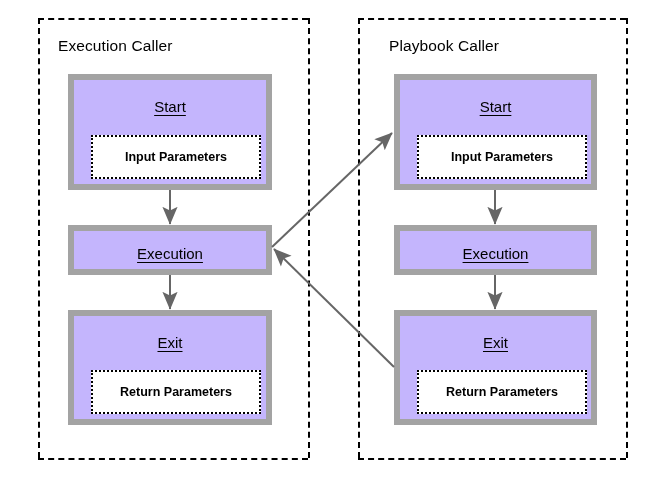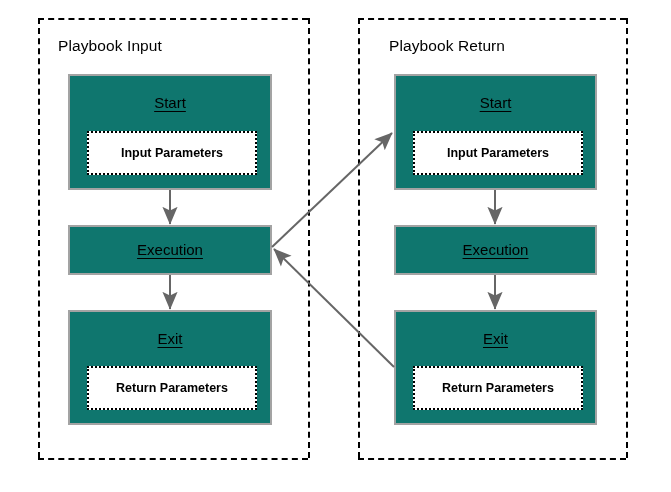--- a/index.html
+++ b/index.html
@@ -10,22 +10,22 @@
   
   .lane{position:absolute;box-sizing:border-box;background:transparent;}
   .lane .edge{position:absolute;background:transparent;}
   .lane .edge.h{height:0;border-top:2px dashed #000;}
   .lane .edge.v{width:0;border-left:2px dashed #000;}
 
   .lane-title{position:absolute;font-size:15.5px;letter-spacing:.1px;
               color:#000;white-space:nowrap;}
 
   
-  .node{position:absolute;box-sizing:border-box;border:2px solid #a3a3a3;
-        background:#0f766e;padding-left:24px;}
+  .node{position:absolute;box-sizing:border-box;border:6px solid #a3a3a3;
+        background:#c4b5fd;padding-left:24px;}
   .node-title{position:absolute;left:0;right:0;text-align:center;
               font-size:15px;color:#000;}
   .node-title span{text-decoration:underline;text-underline-offset:2.5px;}
 
   
   .param{position:absolute;box-sizing:border-box;
          border:2px dotted #000;background:#fff;
          display:flex;align-items:center;justify-content:center;
          font-size:12.5px;color:#000;white-space:nowrap;font-weight:bold;}
 
@@ -36,21 +36,21 @@
 <body>
 
 <div id="canvas">
 
   <div class="lane" style="left:38px;top:18px;width:270px;height:440px;">
     <div class="edge h" style="left:0;top:0;width:270px;"></div>
     <div class="edge h" style="left:0;top:440px;width:270px;"></div>
     <div class="edge v" style="left:0;top:0;height:440px;"></div>
     <div class="edge v" style="left:270px;top:0;height:440px;"></div>
   </div>
-  <div class="lane-title" style="left:58px;top:37px;">Playbook Input</div>
+  <div class="lane-title" style="left:58px;top:37px;">Execution Caller</div>
 
   <div class="node" style="left:68px;top:74px;width:204px;height:116px;">
     <div class="node-title" style="top:18px;">
       <span>Start</span>
     </div>
     <div class="param" style="left:17px;top:55px;width:170px;height:44px;">Input Parameters</div>
   </div>
 
   <div class="node" style="left:68px;top:225px;width:204px;height:50px;">
     <div class="node-title" style="top:14px;">
@@ -64,21 +64,21 @@
     </div>
     <div class="param" style="left:17px;top:54px;width:170px;height:44px;">Return Parameters</div>
   </div>
 
   <div class="lane" style="left:358px;top:18px;width:268px;height:440px;">
     <div class="edge h" style="left:0;top:0;width:268px;"></div>
     <div class="edge h" style="left:0;top:440px;width:268px;"></div>
     <div class="edge v" style="left:0;top:0;height:440px;"></div>
     <div class="edge v" style="left:268px;top:0;height:440px;"></div>
   </div>
-  <div class="lane-title" style="left:389px;top:37px;">Playbook Return</div>
+  <div class="lane-title" style="left:389px;top:37px;">Playbook Caller</div>
 
   <div class="node" style="left:394px;top:74px;width:203px;height:116px;">
     <div class="node-title" style="top:18px;">
       <span>Start</span>
     </div>
     <div class="param" style="left:17px;top:55px;width:170px;height:44px;">Input Parameters</div>
   </div>
 
   <div class="node" style="left:394px;top:225px;width:203px;height:50px;">
     <div class="node-title" style="top:14px;">

